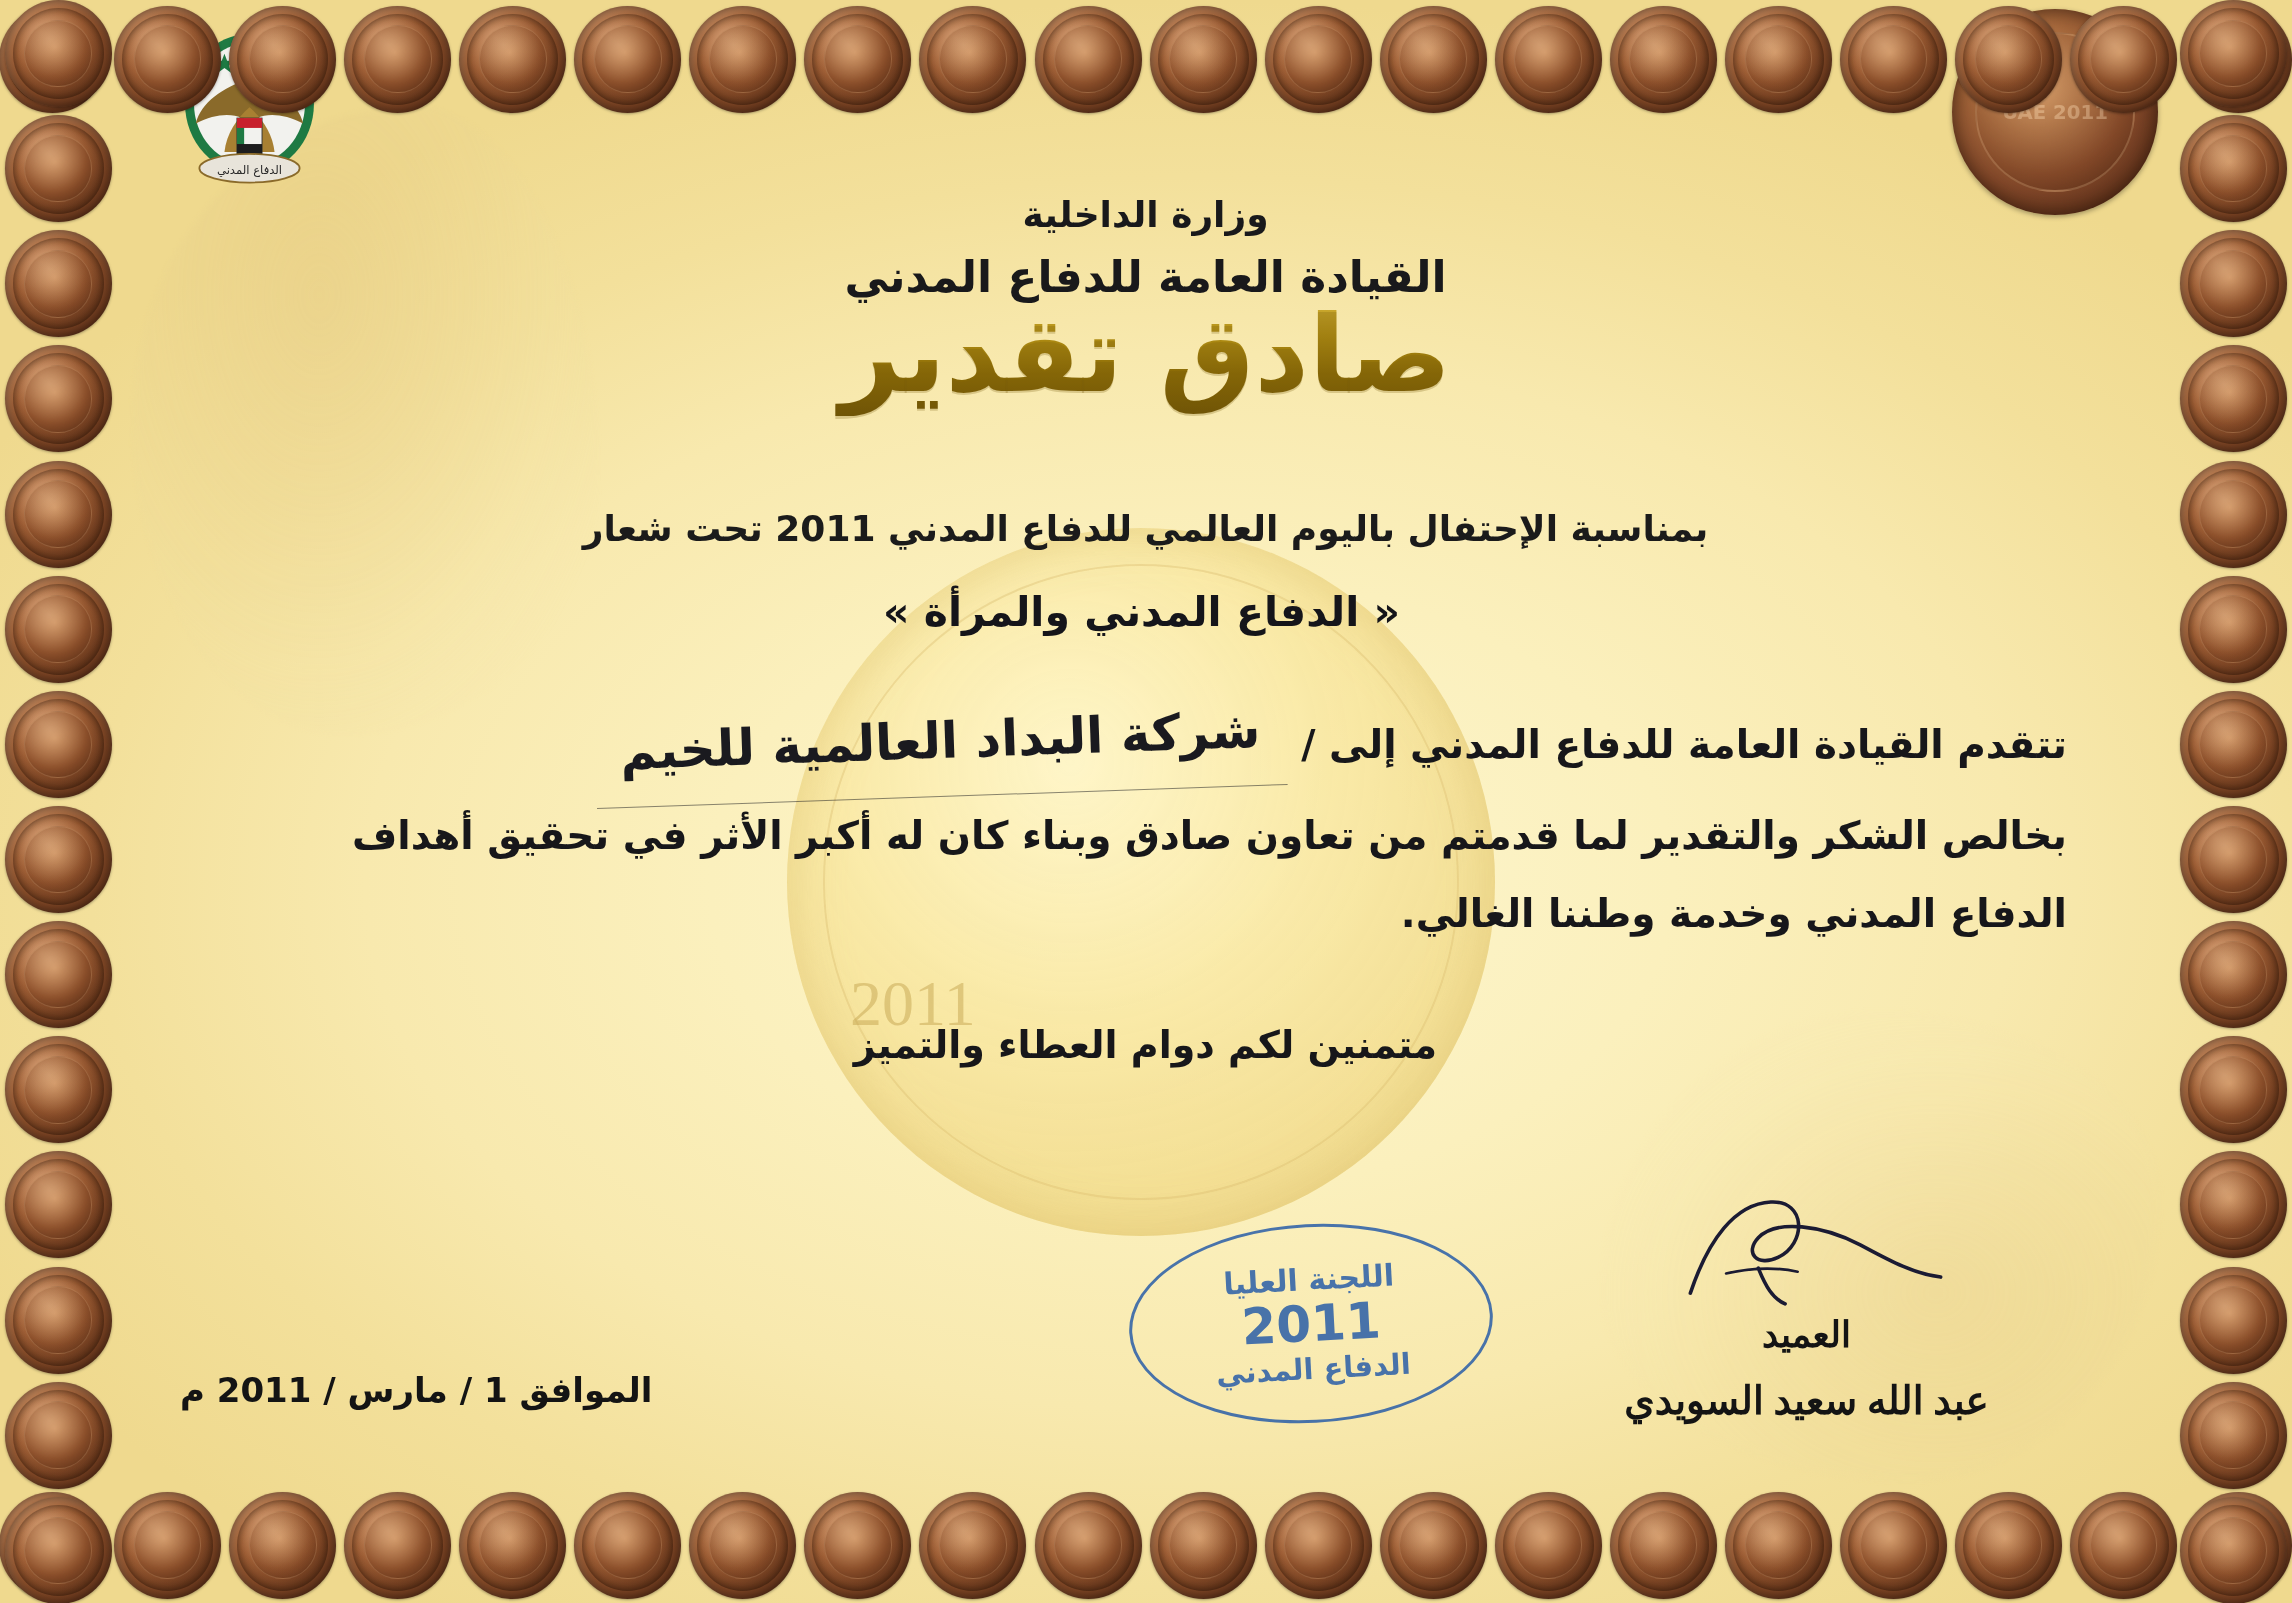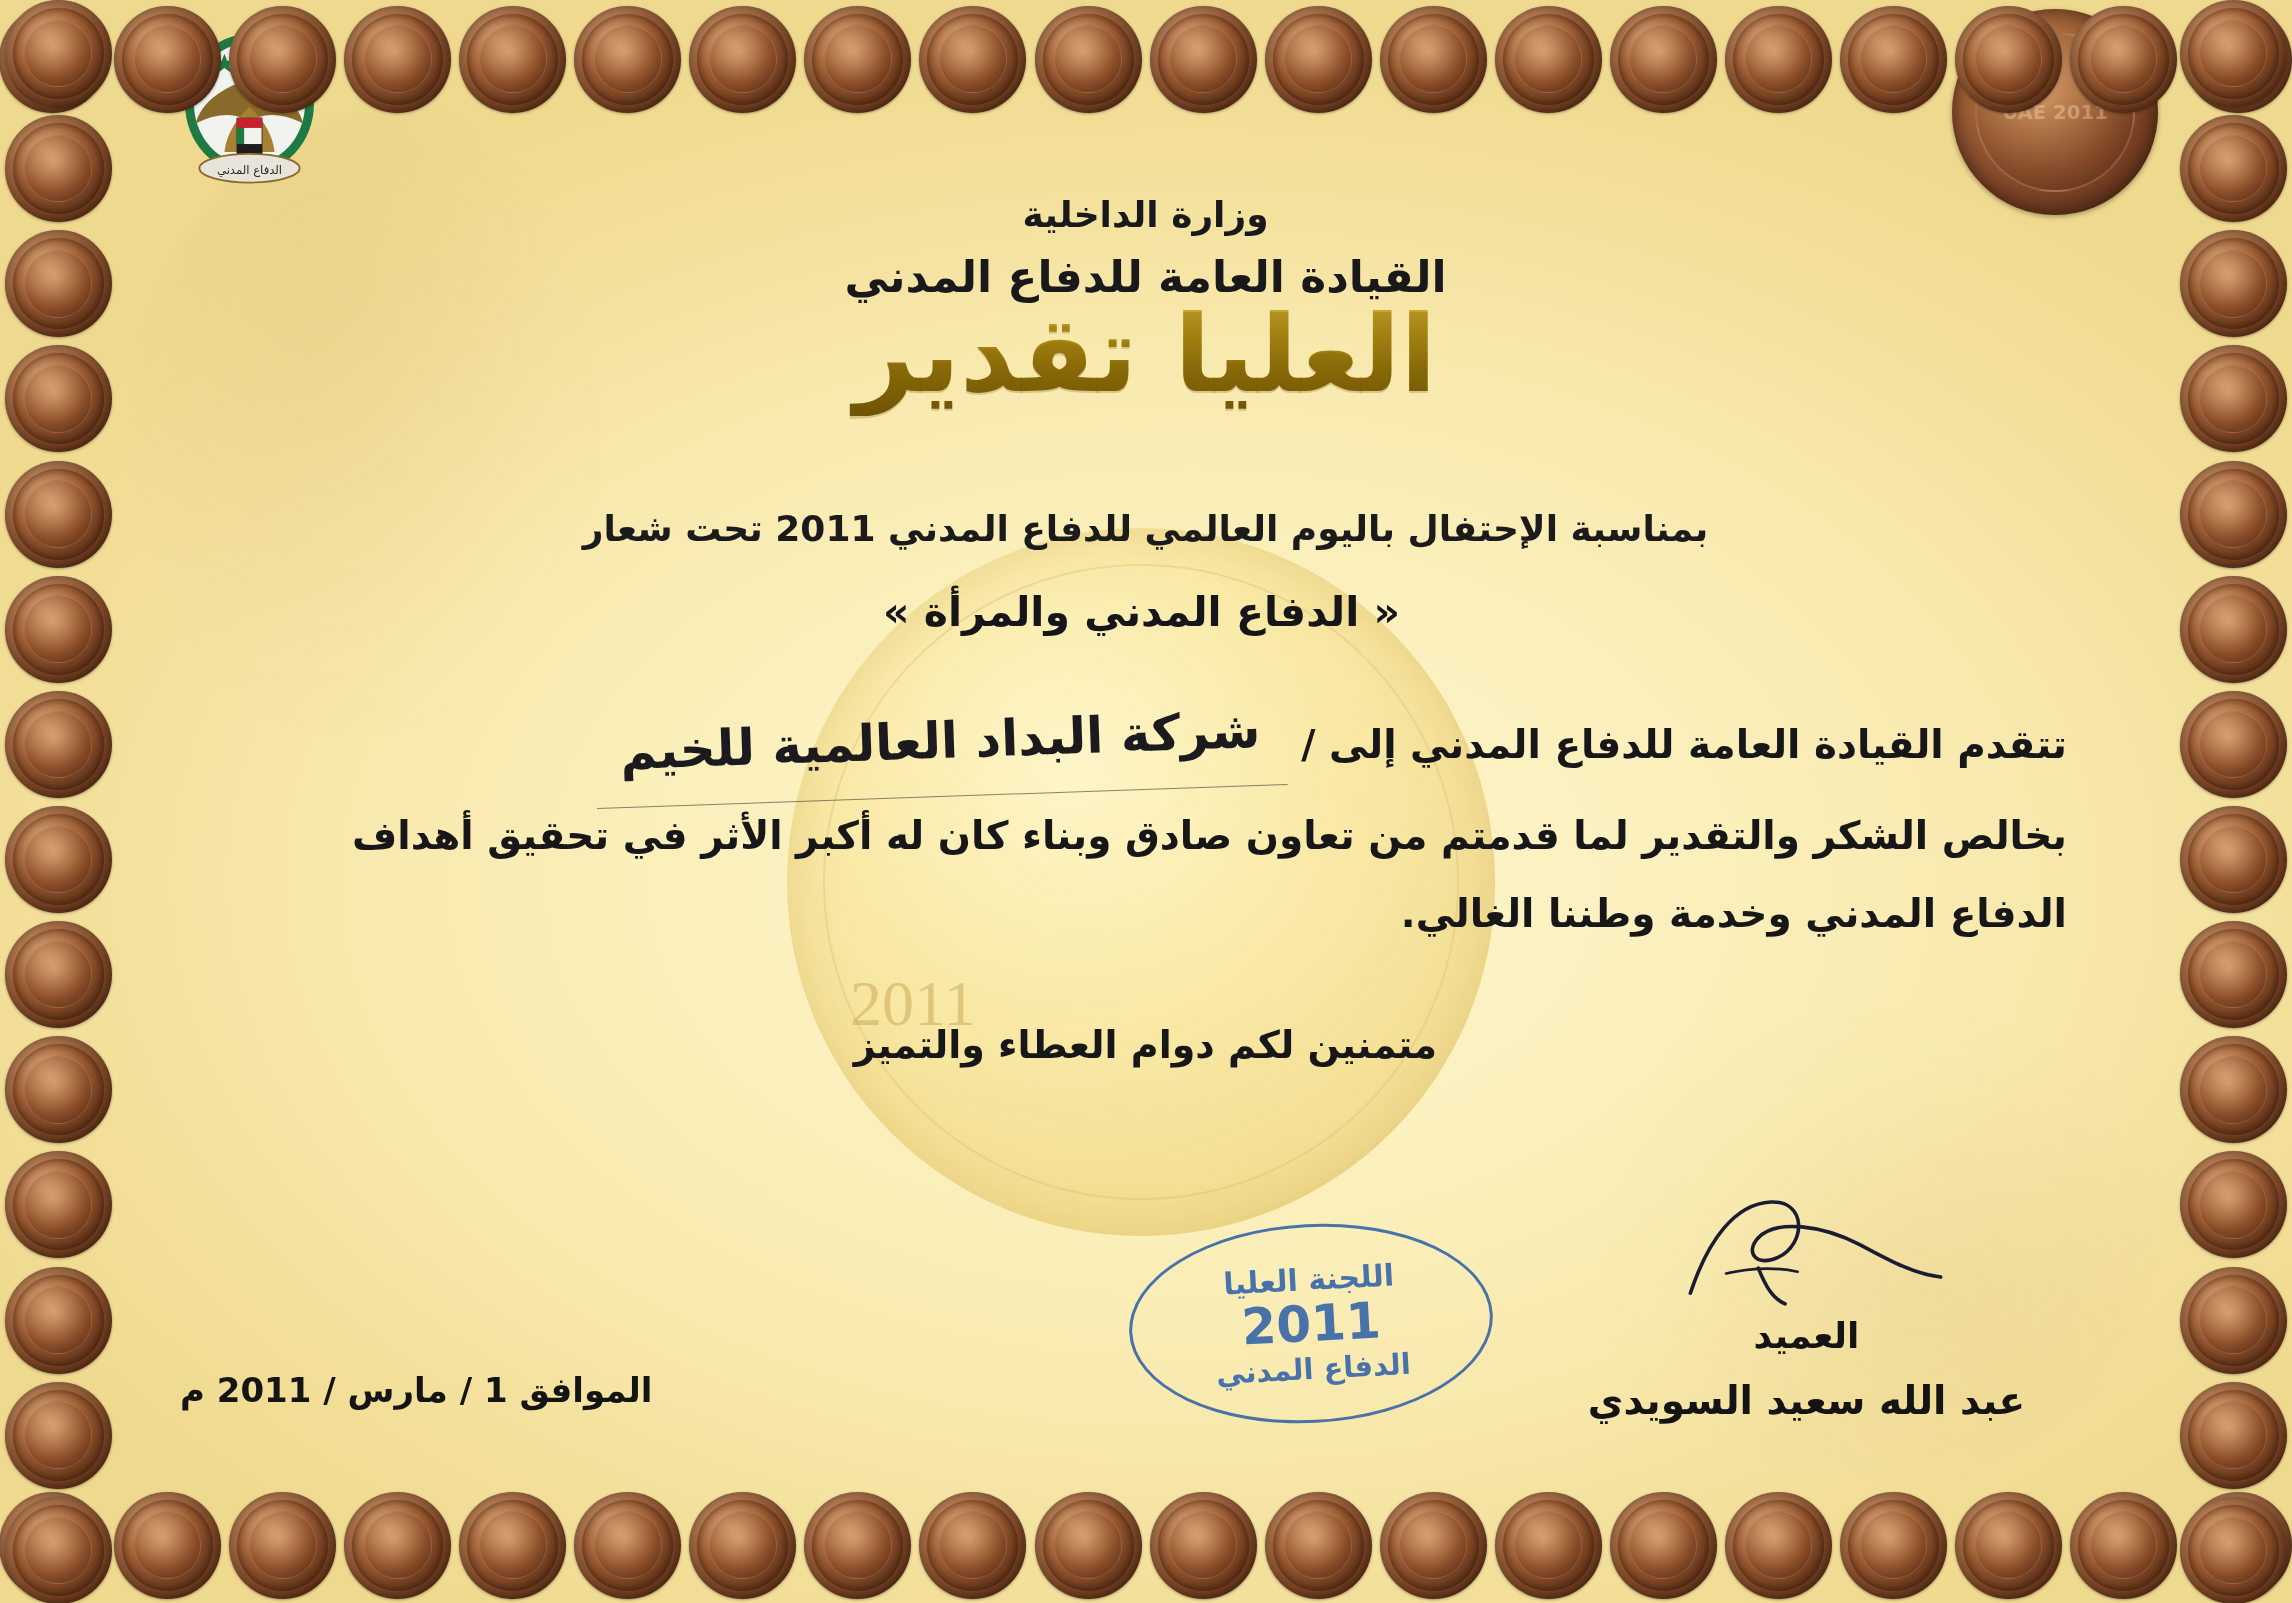--- a/index.html
+++ b/index.html
@@ -224,20 +224,21 @@
   }
 
   
   .signature-block {
     position: absolute;
     bottom: 54px;
     right: 81px;
     width: 573px;
     text-align: center;
     line-height: 1.6;
+    font-family: Liberation Serif, serif;
   }
   .signature-mark {
     position: absolute;
     bottom: 166px;
     right: 206px;
     width: 296px;
     height: 152px;
     pointer-events: none;
   }
   .rank { font-size: 36px; font-weight: 700; color: #141414; }
@@ -428,21 +429,21 @@
     </svg>
   </div>
 
   <div class="content">
 
     <div class="ministry-block">
       <div class="ministry-line-1">وزارة الداخلية</div>
       <div class="ministry-line-2">القيادة العامة للدفاع المدني</div>
     </div>
 
-    <div class="title">العليا تقدير</div>
+    <div class="title">صادق تقدير</div>
 
     <div class="occasion">بمناسبة الإحتفال باليوم العالمي للدفاع المدني 2011 تحت شعار</div>
     <div class="slogan">« الدفاع المدني والمرأة »</div>
 
     <div class="body-text">
       <div class="line-with-name">
         <span class="body-line">تتقدم القيادة العامة للدفاع المدني إلى /</span>
         <span class="recipient-name">شركة البداد العالمية للخيم</span>
       </div>
       <div class="body-line">بخالص الشكر والتقدير لما قدمتم من تعاون صادق وبناء كان له أكبر الأثر في تحقيق أهداف</div>

